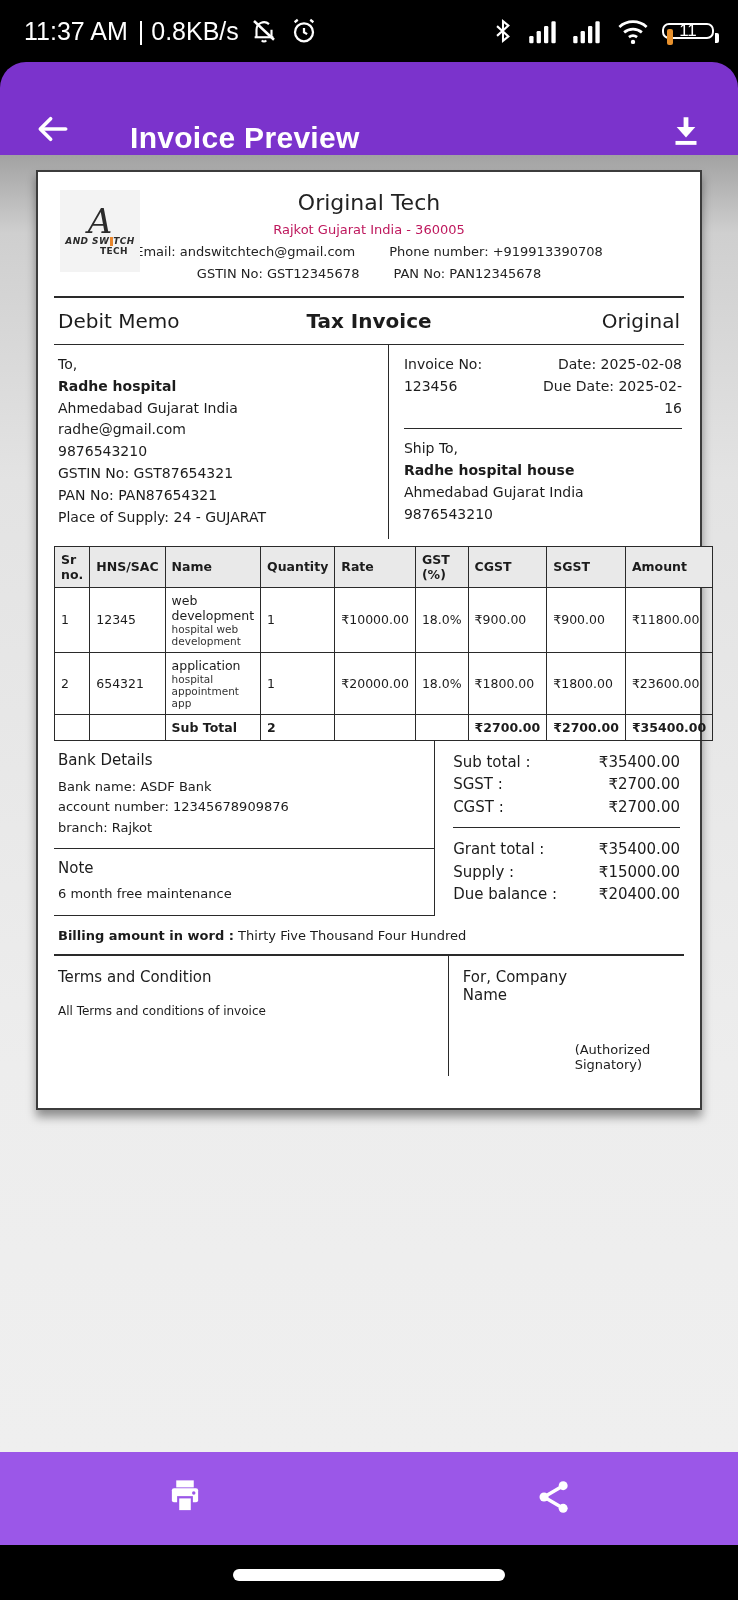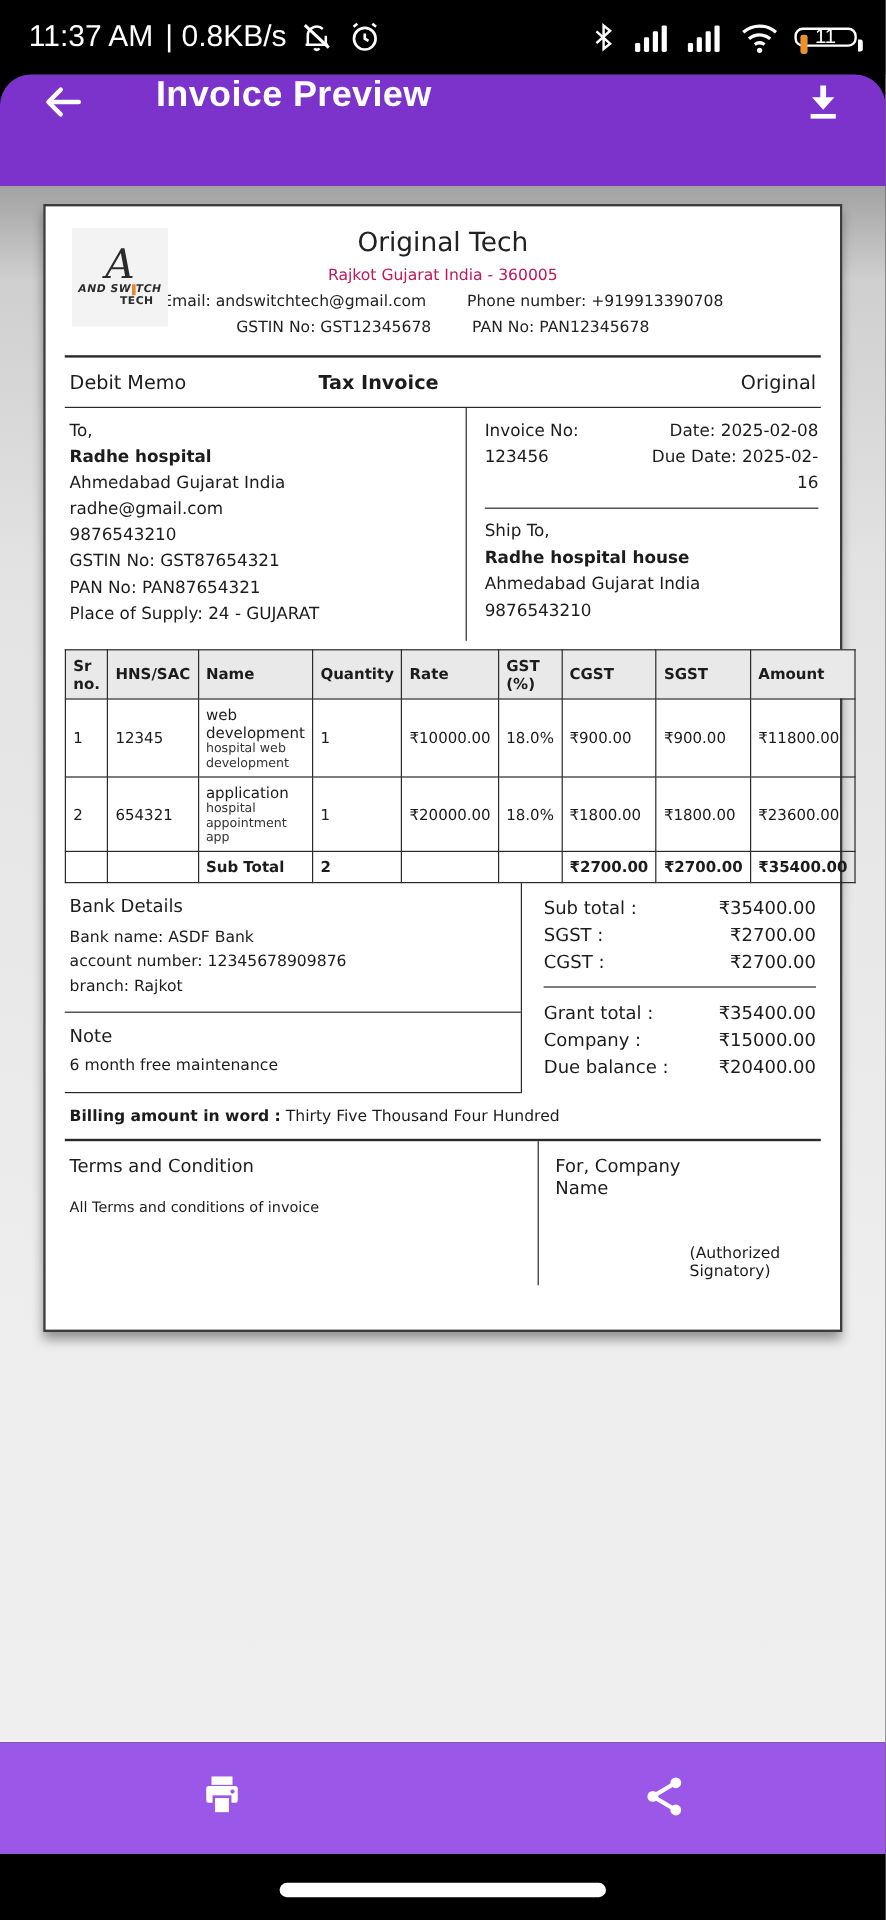--- a/index.html
+++ b/index.html
@@ -9,38 +9,38 @@
     font-family:"DejaVu Sans", sans-serif;
     overflow:hidden;
   }
 
   
   .status-bar{
     height:62px; background:#000; color:#fff;
     display:flex; align-items:center; padding:0 24px;
     font-size:25px; font-family:"Liberation Sans", sans-serif;
   }
-  .sb-left{ display:flex; align-items:flex-start; gap:10px; }
+  .sb-left{ display:flex; align-items:center; gap:10px; }
   .sb-right{ margin-left:auto; display:flex; align-items:center; gap:12px; }
   .sb-icon{ display:inline-flex; align-items:center; }
   .battery{
     position:relative; width:52px; height:16px; border:2.5px solid #fff;
     border-radius:7px; display:flex; align-items:center; justify-content:center;
     font-size:17px; color:#fff;
   }
   .battery:after{
     content:""; position:absolute; right:-7px; top:8px; width:4px; height:10px;
     background:#fff; border-radius:0 2px 2px 0;
   }
   .battery-fill{ position:absolute; left:3px; top:4px; width:6px; height:16px; background:#e8912d; border-radius:2px; }
 
   
   .app-bar{
     height:93px; background:#7b33cc; border-radius:26px 26px 0 0;
-    display:flex; align-items:flex-start; padding:0 30px; color:#fff;
+    display:flex; align-items:flex-end; padding:0 30px; color:#fff;
   }
   .app-bar .title{
     font-size:30px; font-weight:bold; margin-left:54px;
     font-family:"Liberation Sans", sans-serif; letter-spacing:0.3px;
   }
   .icon-btn{ background:none; border:none; cursor:pointer; display:flex; align-items:center; padding:4px; }
   .app-bar .dl{ margin-left:auto; }
 
   
   .content{
@@ -66,23 +66,23 @@
   .logo-accent{ display:inline-block; width:3px; height:9px; background:#e8862c; margin:0 .5px; }
   .logo-word2{ font-size:9px; font-weight:bold; letter-spacing:.4px; color:#2b2b2b; align-self:flex-end; margin-right:12px; }
   .company-text{ text-align:center; padding-top:2px; }
   .company-name{ font-size:22px; color:#222; }
   .company-line{ font-size:13px; margin-top:7px; color:#be185d; }
   .company-pair{ display:flex; justify-content:center; gap:34px; font-size:13px; margin-top:7px; color:#222; }
 
   .hr-thick{ border-top:2px solid #2a2a2a; margin-top:8px; }
 
   
-  .doc-row{ display:flex; align-items:center; padding:11px 4px; font-size:16px; border-bottom:1.5px solid #2a2a2a; }
+  .doc-row{ display:flex; align-items:center; padding:11px 4px; font-size:20px; border-bottom:1.5px solid #2a2a2a; }
   .doc-row .l{ flex:1; text-align:left; }
-  .doc-row .c{ flex:1; font-weight:bold; }
+  .doc-row .c{ flex:1; text-align:center; font-weight:bold; }
   .doc-row .r{ flex:1; text-align:right; }
 
   
   .info-section{ display:flex; }
   .bill-to{ width:53%; padding:9px 4px 10px; font-size:14px; line-height:1.56; }
   .bill-to .bold, .ship .bold{ font-weight:bold; }
   .meta-ship{ width:47%; border-left:1.5px solid #2a2a2a; padding:9px 2px 10px 15px; }
   .meta-row{ display:flex; justify-content:space-between; font-size:14px; line-height:1.56; }
   .meta-dates{ text-align:right; }
   .meta-divider{ border-bottom:1.5px solid #2a2a2a; margin:9px 0 9px; }
@@ -363,21 +363,21 @@
         <div class="tot-row">
             <span>CGST :</span>
             <span>₹2700.00</span>
           </div>
         <div class="tot-divider"></div>
         <div class="tot-row">
             <span>Grant total :</span>
             <span>₹35400.00</span>
           </div>
         <div class="tot-row">
-            <span>Company :</span>
+            <span>Supply :</span>
             <span>₹15000.00</span>
           </div>
         <div class="tot-row">
             <span>Due balance :</span>
             <span>₹20400.00</span>
           </div>
       </div>
     </div>
 
     <div class="billing-words">

